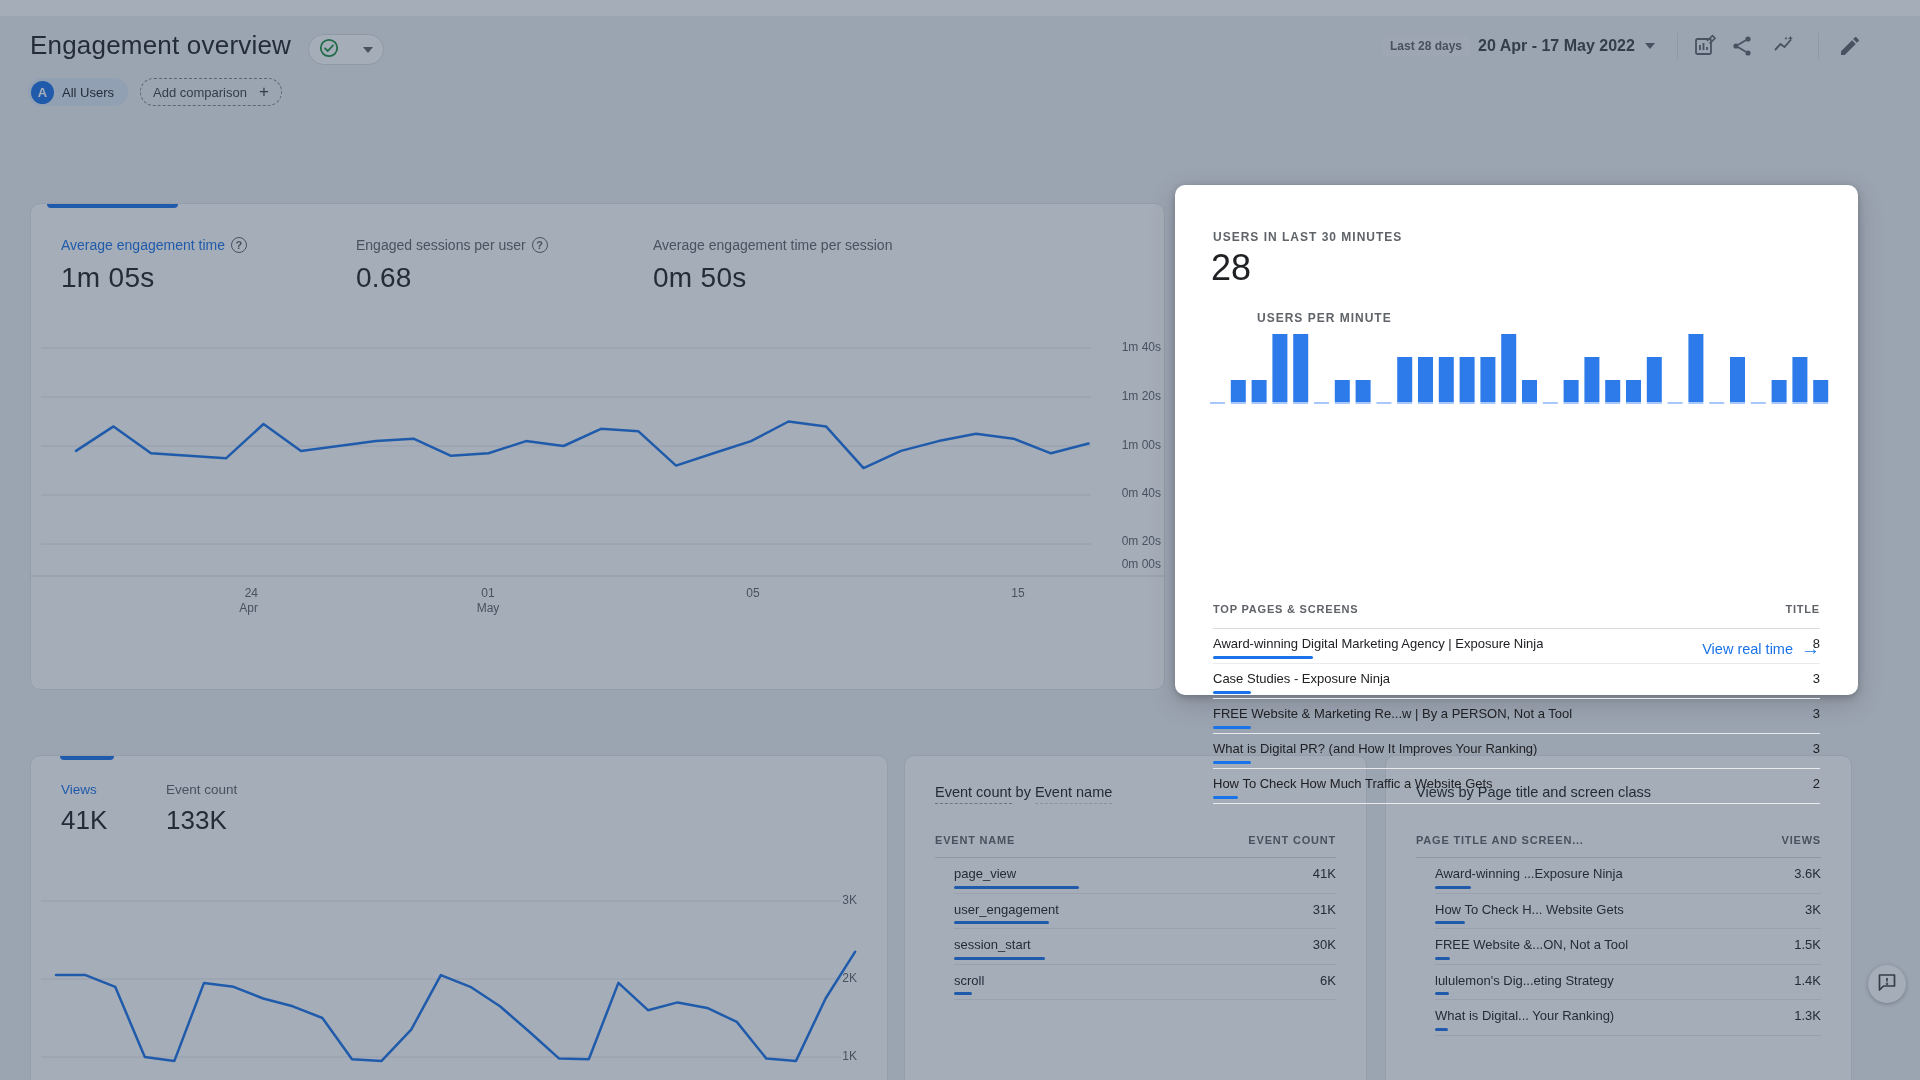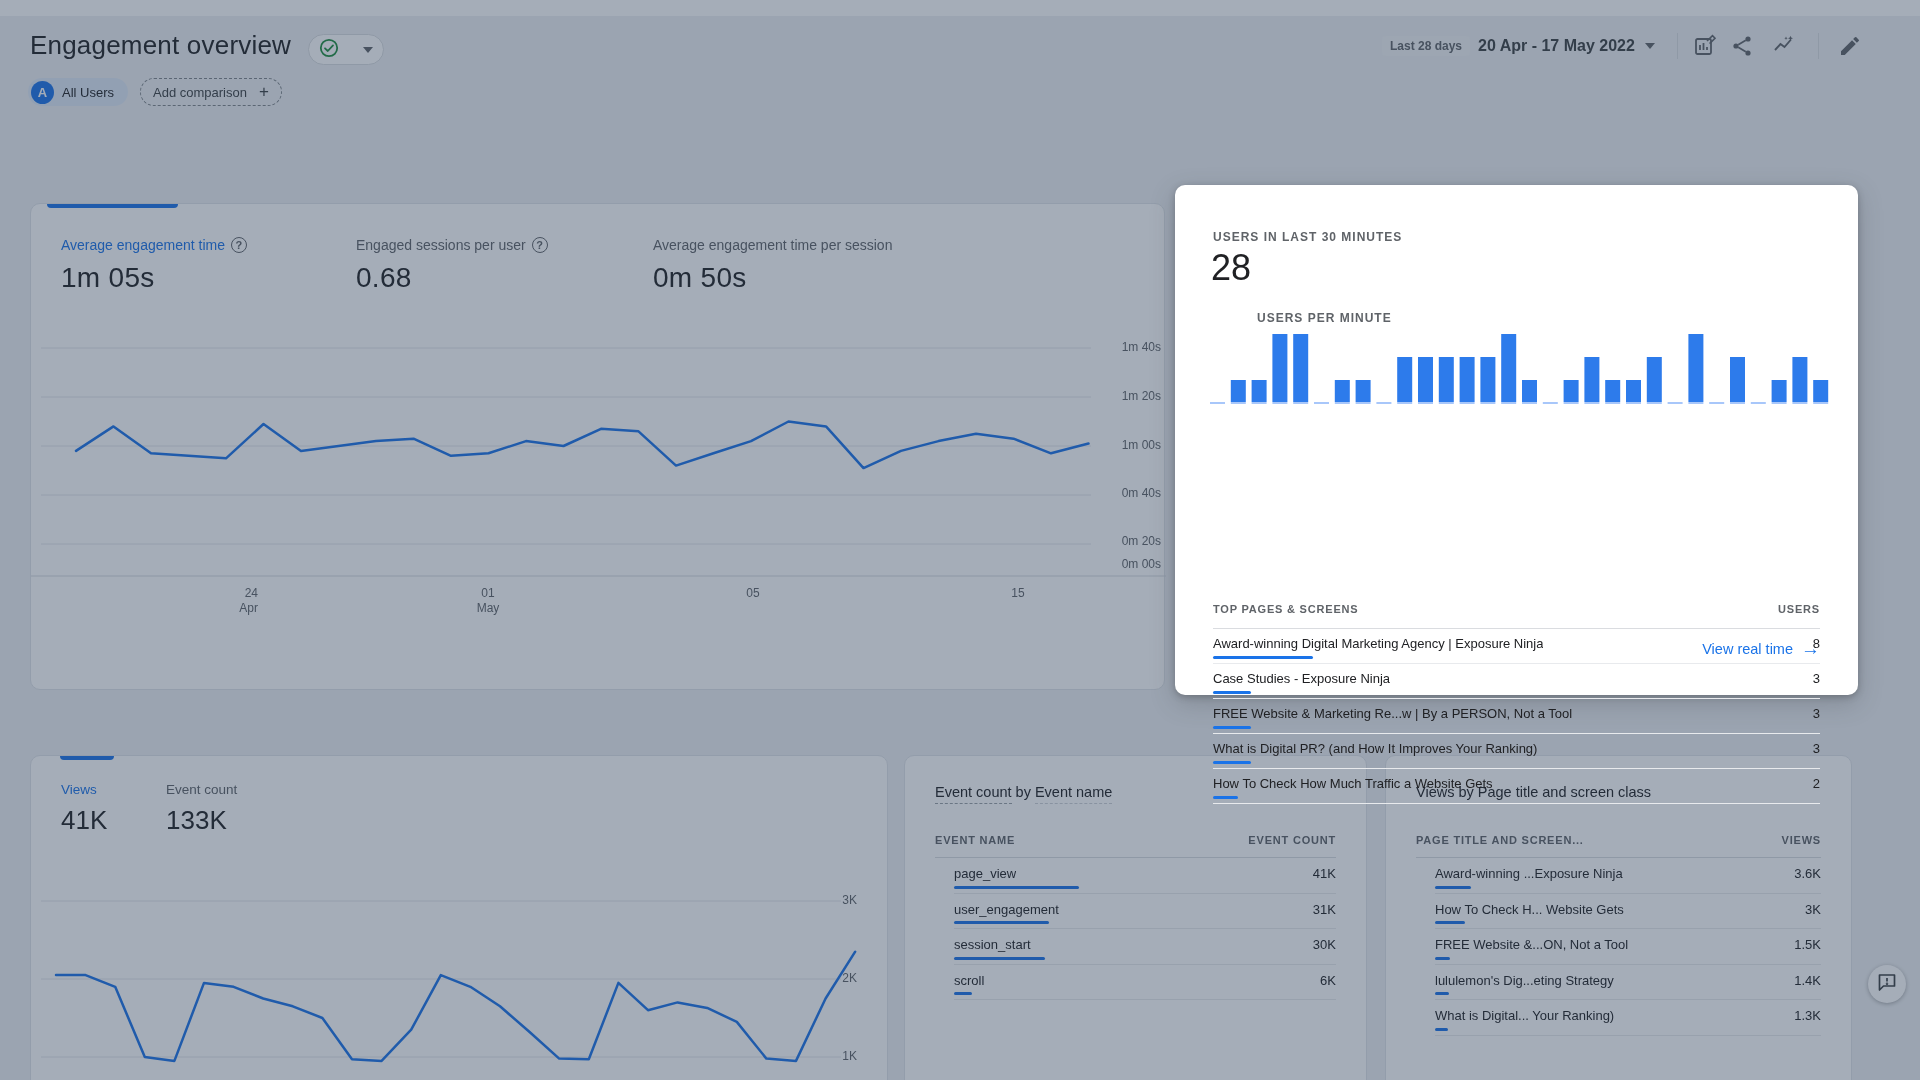--- a/index.html
+++ b/index.html
@@ -374,21 +374,21 @@
         <rect x="561.6" y="72" width="15" height="2" fill="#a8c7fa"></rect>
         <rect x="561.6" y="50" width="15" height="22" fill="#2d7beb"></rect>
         <rect x="582.4" y="72" width="15" height="2" fill="#a8c7fa"></rect>
         <rect x="582.4" y="27" width="15" height="45" fill="#2d7beb"></rect>
         <rect x="603.2" y="72" width="15" height="2" fill="#a8c7fa"></rect>
         <rect x="603.2" y="50" width="15" height="22" fill="#2d7beb"></rect>
       </svg>
 
     <div class="rt-table-head">
       <span>TOP PAGES &amp; SCREENS</span>
-        <span>USERS</span>
+        <span>TITLE</span>
     </div>
     <div class="rt-divider"></div>
     <div class="rt-rows">
 
         <div class="row">
           <span class="r-title">Award-winning Digital Marketing Agency | Exposure Ninja</span>
           <span class="r-value">8</span>
           <span class="r-bar" style="width: 100px;"></span>
         </div>
 

